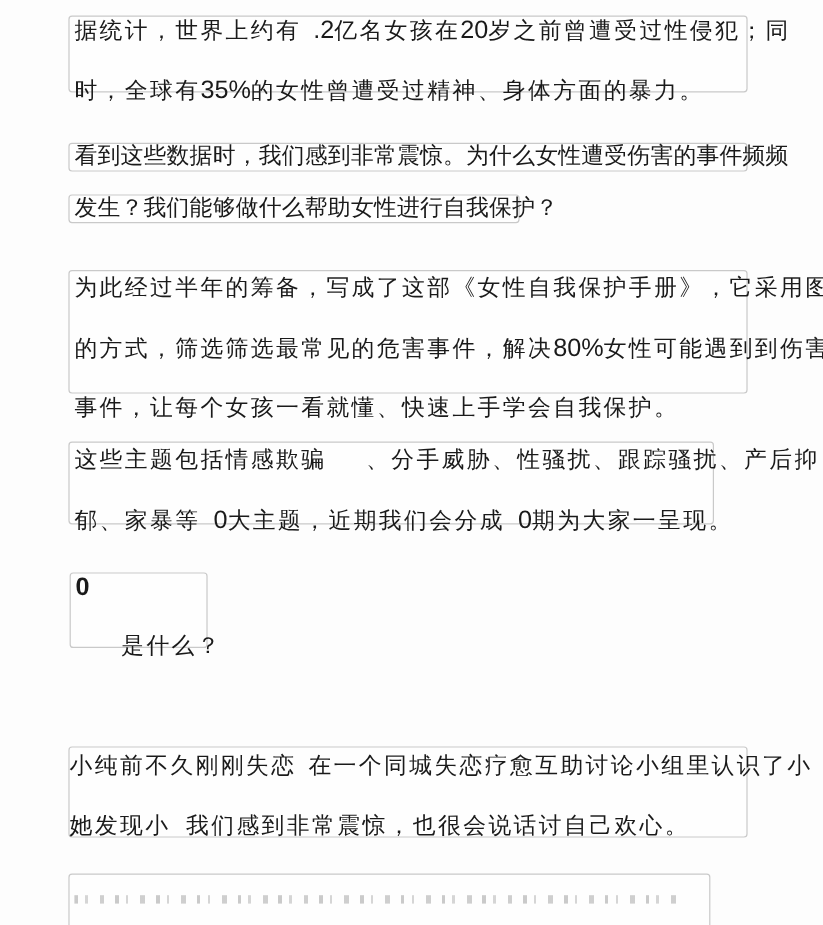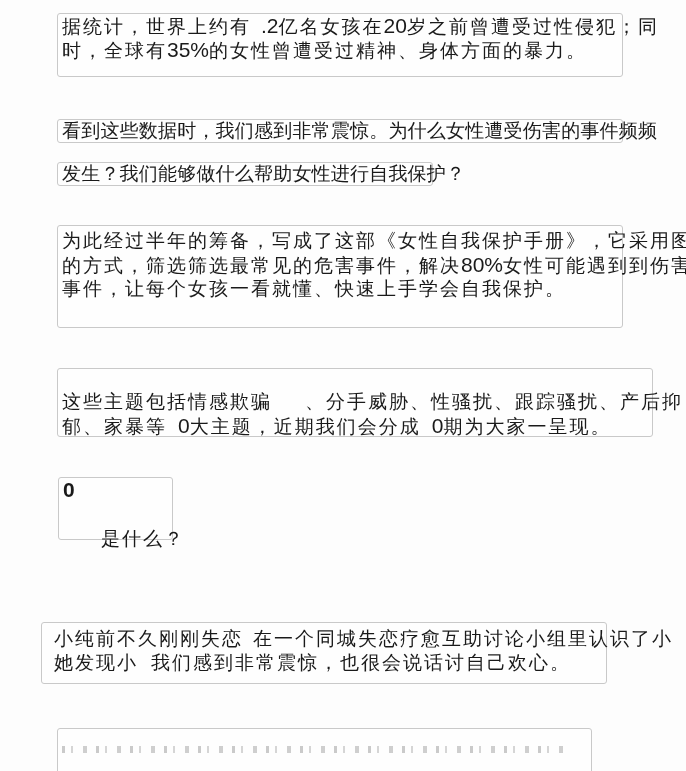--- a/index.html
+++ b/index.html
@@ -16,40 +16,40 @@
     border:1px solid #c9c9c9;
     border-radius:3px;
     color:#1a1a1a;
   }
   .line{
     height:20px;line-height:20px;
     white-space:pre;
     font-size:19px;
     letter-spacing:2px;
   }
-  .line + .line{margin-top:4px;}
+  .line + .line{margin-top:30px;}
   
   .tight .line{letter-spacing:0.2px;}
   .b{font-weight:normal;}
   .num{
     font-family:"Liberation Sans","DejaVu Sans",sans-serif;
     font-size:21px;letter-spacing:0;
   }
   .num.b{font-weight:bold;}
   .gap{display:inline-block;height:1px;}
 
   
   .p1 {left:57px; top:13px;  width:566px; height:64px;  padding:2px 4px;}
   .p2a{left:57px; top:119px; width:566px; height:24px;  padding:1px 4px;}
   .p2b{left:57px; top:162px; width:376px; height:24px;  padding:1px 4px;}
   .p3 {left:57px; top:225px; width:566px; height:103px; padding:5px 4px;}
-  .p4 {left:57px; top:368px; width:596px; height:69px;  padding:23px 4px;}
+  .p4 {left:57px; top:368px; width:538px; height:69px;  padding:5px 4px;}
   .p5 {left:58px; top:477px; width:115px; height:63px;  padding:2px 4px;}
   .p5 .line + .line{margin-top:29px;}
-  .p6 {left:41px; top:622px; width:566px; height:62px;  padding:6px 12px;}
+  .p6 {left:57px; top:622px; width:566px; height:76px;  padding:6px 0;}
   .p7 {left:57px; top:728px; width:535px; height:62px;  padding:7px 4px;}
   
   .cutoff{
     margin-top:10px;height:7px;width:96%;
     background:repeating-linear-gradient(90deg,
       #6a6a6a 0 3px, transparent 3px 9px,
       #8a8a8a 9px 11px, transparent 11px 21px,
       #777 21px 25px, transparent 25px 34px);
     opacity:.35;
   }

